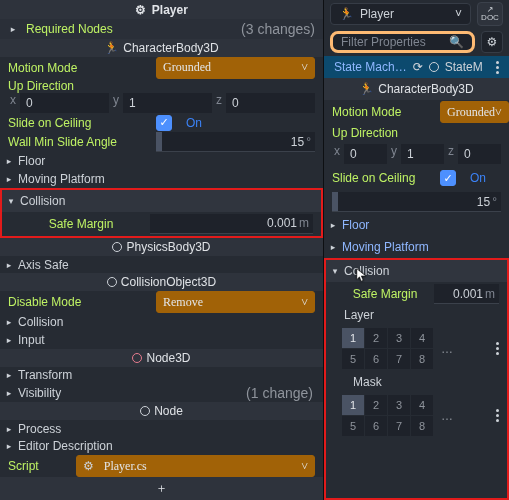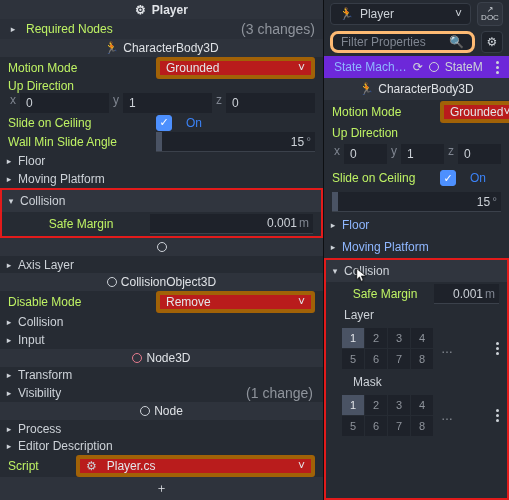--- a/index.html
+++ b/index.html
@@ -59,29 +59,30 @@
     padding: 0 4px;
     gap: 4px;
     cursor: default;
   }
   .expander.open { background: #30353e; }
   .tri { width: 10px; color: #cdd2d8; font-size: 9px; display: inline-flex; justify-content: center; }
   .child { padding-left: 18px; text-align: center; }
   
   .select {
     flex: 1;
-    background: #b91c1c;
-    border: 4px solid #a16207;
+    background: #a16207;
+    border: 1px solid #a16207;
     border-radius: 3px;
     height: 22px;
     display: flex;
     align-items: center;
     padding: 0 6px;
     justify-content: space-between;
     color: #e3e6ea;
+    font-family: Liberation Serif, serif;
   }
   .numfield {
     flex: 1;
     background: #1e222a;
     border-bottom: 1px solid #3b414b;
     height: 20px;
     display: flex;
     align-items: center;
     padding: 0 4px;
     justify-content: flex-end;
@@ -119,21 +120,21 @@
     display:flex; align-items:center; height:28px; padding:0 6px; gap:6px;
   }
   .search-box {
     flex:1; background:#1e222a; border:3px solid #fdba74; border-radius:8px; height:22px;
     display:flex; align-items:center; justify-content:space-between; padding:0 8px; color:#7f8590;
   }
   .tool-btn {
     width:22px; height:22px; background:#1e222a; border:1px solid #363c46; border-radius:4px;
     display:flex; align-items:center; justify-content:center;
   }
-  .state-row { display:flex; align-items:center; height:22px; padding:0 10px; gap:6px; background:#6d28d9; }
+  .state-row { display:flex; align-items:center; height:22px; padding:0 10px; gap:6px; background:#0c4a6e; }
   .kebab { display:flex; flex-direction:column; gap:2px; }
   .kebab i { width:3px; height:3px; background:#cdd2d8; border-radius:50%; display:block; }
   
   .layer-grid {
     display:grid; grid-template-columns: repeat(4, 22px); gap:1px; margin-left:8px;
   }
   .layer-grid .cell {
     width:22px; height:20px; background:#1e222a; display:flex; align-items:center; justify-content:center;
     color:#8f949c; font-size:11px;
   }
@@ -231,24 +232,25 @@
       <span class="label" style="flex:0 0 122px">Safe Margin</span>
       <div class="numfield">
         <span>0.001</span>
         <span class="unit">m</span>
       </div>
     </div>
   </div>
 
   <div class="section-bar">
     <span class="ring"></span>
-  </div>
-  <div class="expander">
-    <span class="tri">▸</span>
-    <span>Axis Layer</span>
+    <span>PhysicsBody3D</span>
+  </div>
+  <div class="expander">
+    <span class="tri">▸</span>
+    <span>Axis Safe</span>
   </div>
 
   <div class="section-bar">
     <span class="ring"></span>
     <span>CollisionObject3D</span>
   </div>
   <div class="row">
     <span class="label">Disable Mode</span>
     <div class="select">
       <span>Remove</span>

